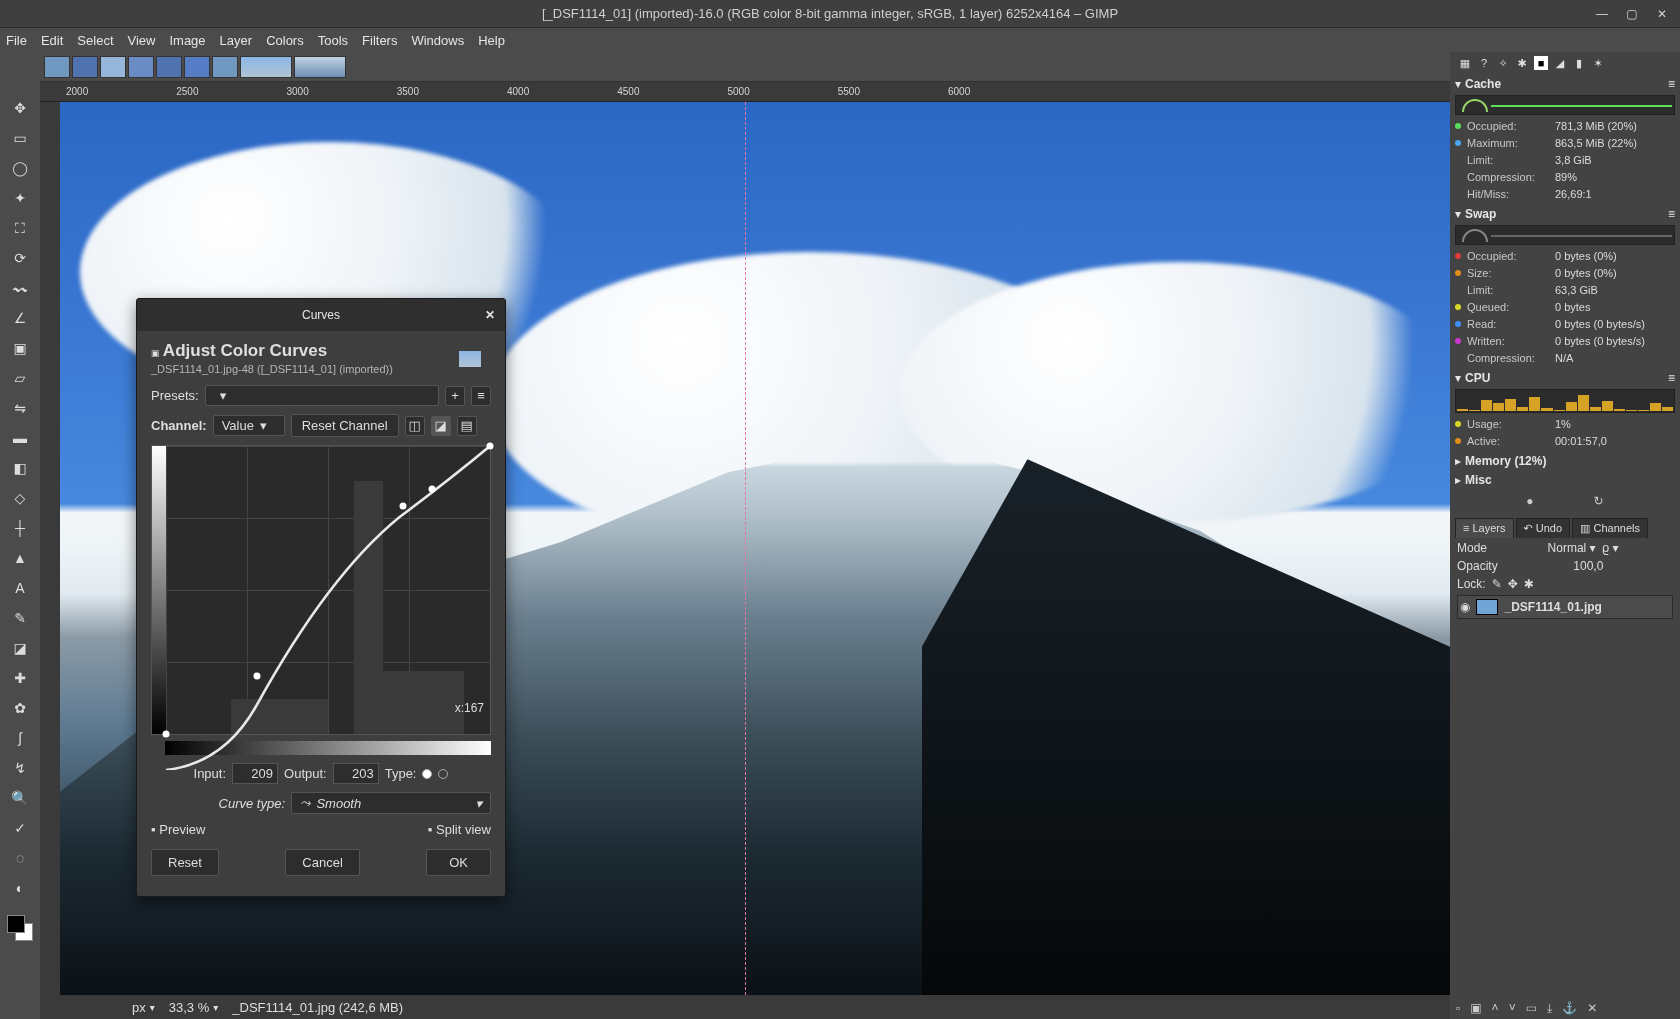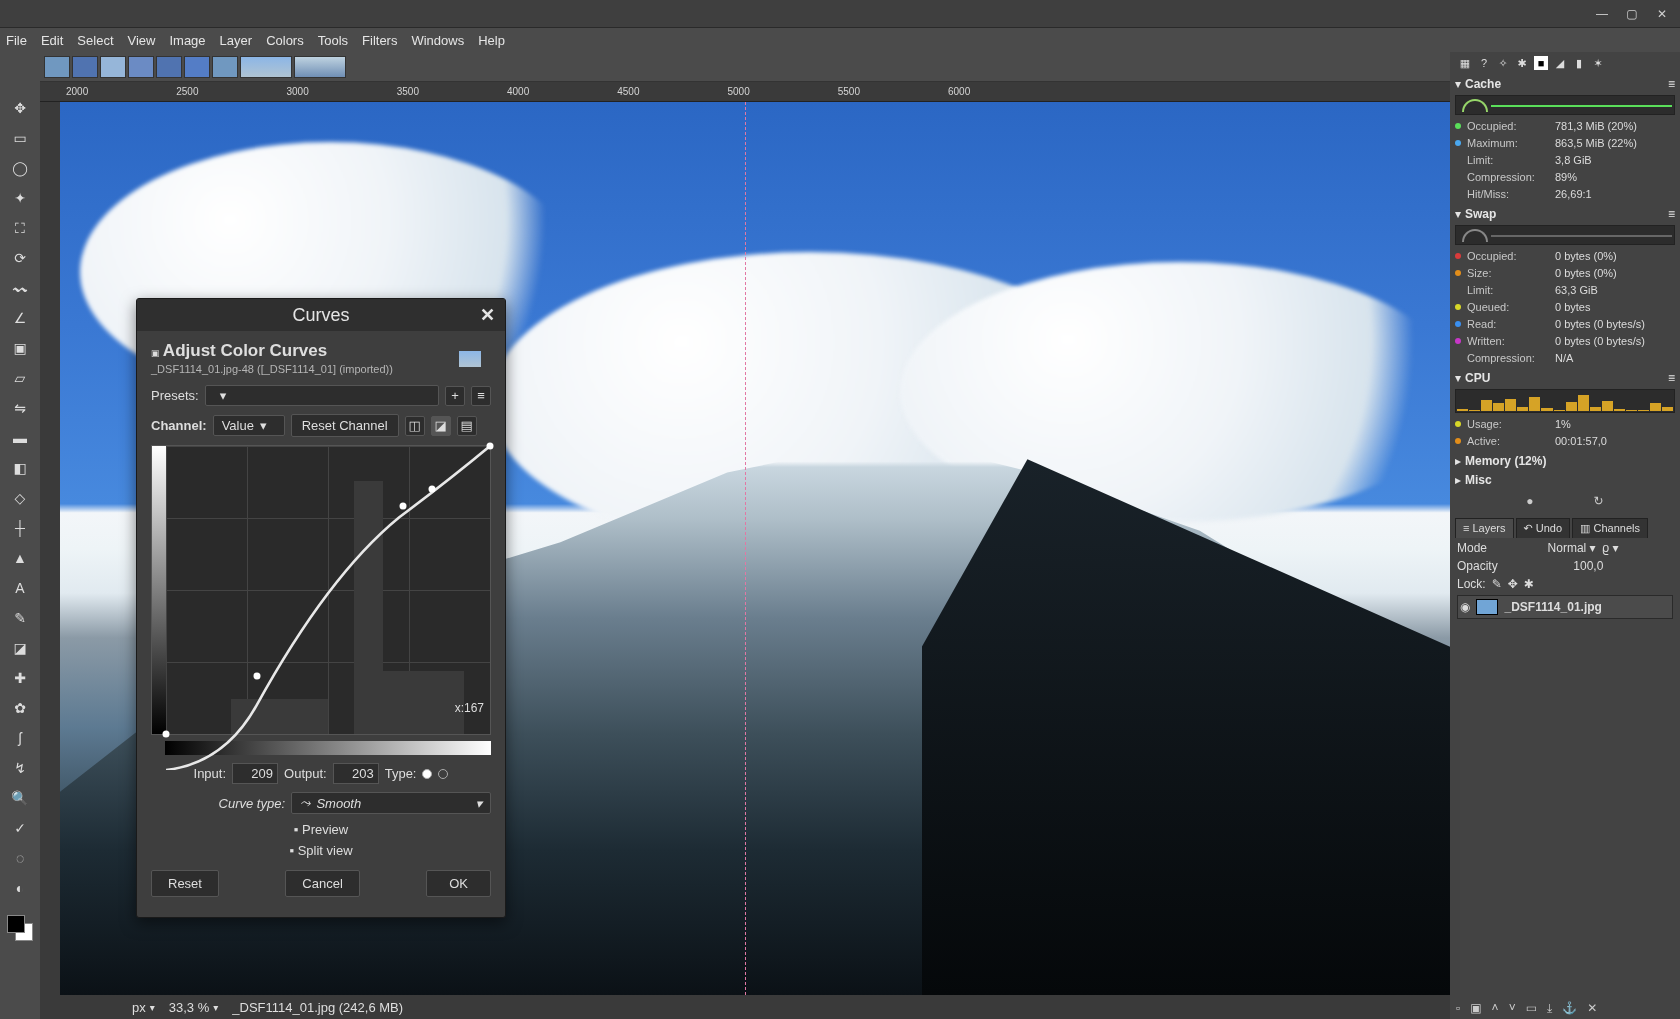--- a/index.html
+++ b/index.html
@@ -34,21 +34,21 @@
   .cloud3{width:560px;height:260px; right:-10px; top:160px;}
   .mount { position:absolute; bottom:0; left:0; right:0; height:65%;
     background:linear-gradient(to bottom,rgba(255,255,255,0) 0%,rgba(255,255,255,0) 8%,#c8d6df 9%,#aebec8 18%,#6a7e8e 35%,#3d4f5a 55%,#1d2b34 75%,#0b1116 100%);
     clip-path:polygon(0 65%,8% 50%,16% 40%,25% 30%,36% 22%,48% 10%,60% 4%,70% 10%,82% 20%,92% 35%,100% 50%,100% 100%,0 100%);
   }
   .mount-dark { position:absolute; bottom:0; right:0; width:38%; height:60%; background:linear-gradient(#192229,#05080a); clip-path:polygon(20% 0,100% 35%,100% 100%,0 100%,0 35%);}
   .guide-line { position:absolute; top:20px; bottom:0; width:1px; border-left:1px dashed #e377a3; left:50%;}
   .status-bar { position:absolute; bottom:0; left:0; right:0; height:24px; background:#3a3a3a; color:#dedede; display:flex; align-items:center; padding-left:92px; gap:4px; font-size:13px;}
   .status-bar .arrow{font-size:10px;}
   .curves-dialog { position:absolute; top:246px; left:96px; width:370px; background:#3e3e3e; border:1px solid #1a1a1a; border-radius:3px; box-shadow:0 5px 15px rgba(0,0,0,0.5); z-index:10;}
-  .dlg-title { height:32px; background:#2f2f2f; display:flex; align-items:center; justify-content:center; position:relative; color:#e5e5e5; font-size:18px;}
+  .dlg-title { height:32px; background:#2f2f2f; display:flex; align-items:center; justify-content:center; position:relative; color:#e5e5e5; font-size:12px;}
   .dlg-close { position:absolute; right:10px; font-weight:bold; cursor:default;}
   .dlg-body { padding:10px 14px 20px; color:#dedede;}
   .dlg-heading { font-size:17px; font-weight:bold;}
   .dlg-sub { font-size:11px; color:#b5b5b5; margin-top:2px; margin-bottom:10px;}
   .row { display:flex; align-items:center; gap:6px; margin-bottom:8px; font-size:13px;}
   .sel { background:#2d2d2d; border:1px solid #555; padding:2px 8px; display:inline-flex; align-items:center; gap:6px; border-radius:2px; flex:1;}
   .btn-sm { background:#2d2d2d; border:1px solid #555; width:20px; height:20px; display:inline-flex;align-items:center;justify-content:center;border-radius:2px;}
   .btn { background:#2d2d2d; border:1px solid #555; padding:3px 10px; border-radius:2px;}
   .curve-area { border:1px solid #555; height:290px; display:flex; margin-bottom:6px;}
   .vgrad { width:14px; background:linear-gradient(#fff,#000);}
@@ -94,20 +94,21 @@
   .layer-thumb{width:22px;height:16px;background:#71a5d6;border:1px solid #000;}
   .bottom-row{ position:absolute; bottom:2px; left:0; right:0; display:flex; gap:10px; justify-content:flex-start; padding:2px 6px; color:#ccc;}
   .toggle-icon{font-size:9px;}
   .icon-thumb{position:absolute; top:10px; right:10px; width:22px; height:16px; background:linear-gradient(#8cb6e6,#b0c4d3);}
 </style>
 </head>
 <body>
 
 <div class="title-bar">
   <div style="width:60px"></div>
+  <div class="center">[_DSF1114_01] (imported)-16.0 (RGB color 8-bit gamma integer, sRGB, 1 layer) 6252x4164 – GIMP</div>
   <div class="winbtn">
     <span>—</span>
     <span>▢</span>
     <span>✕</span>
   </div>
 </div>
 
 <div class="menu-bar">
   <span>File</span>
   <span>Edit</span>
@@ -265,21 +266,21 @@
 
         <div class="row" style="justify-content:flex-end;font-style:italic;">
           <span>Curve type:</span>
           <div class="sel" style="flex:0 0 200px">
             <span>⤳</span>
               <span>Smooth</span>
               <span style="margin-left:auto">▾</span>
           </div>
         </div>
 
-        <div class="row" style="justify-content:space-between;flex-direction:column;">
+        <div class="row" style="justify-content:space-between;">
           <label>▪ <span>Preview</span></label>
           <label>▪ <span>Split view</span></label>
         </div>
 
         <div class="dlg-footer">
           <div class="btn">Reset</div>
           <div class="btn">Cancel</div>
           <div class="btn" style="padding:5px 22px">OK</div>
         </div>
       </div>

